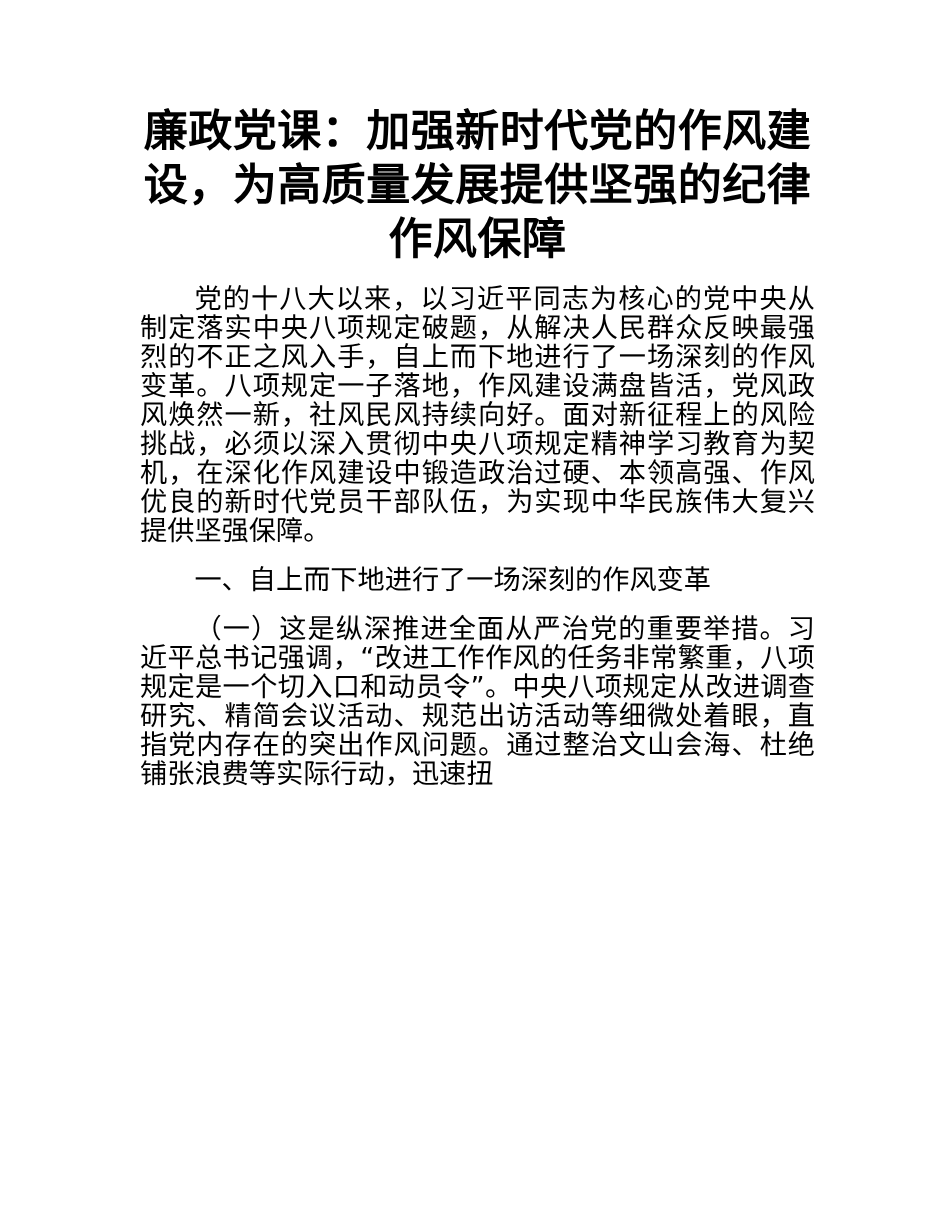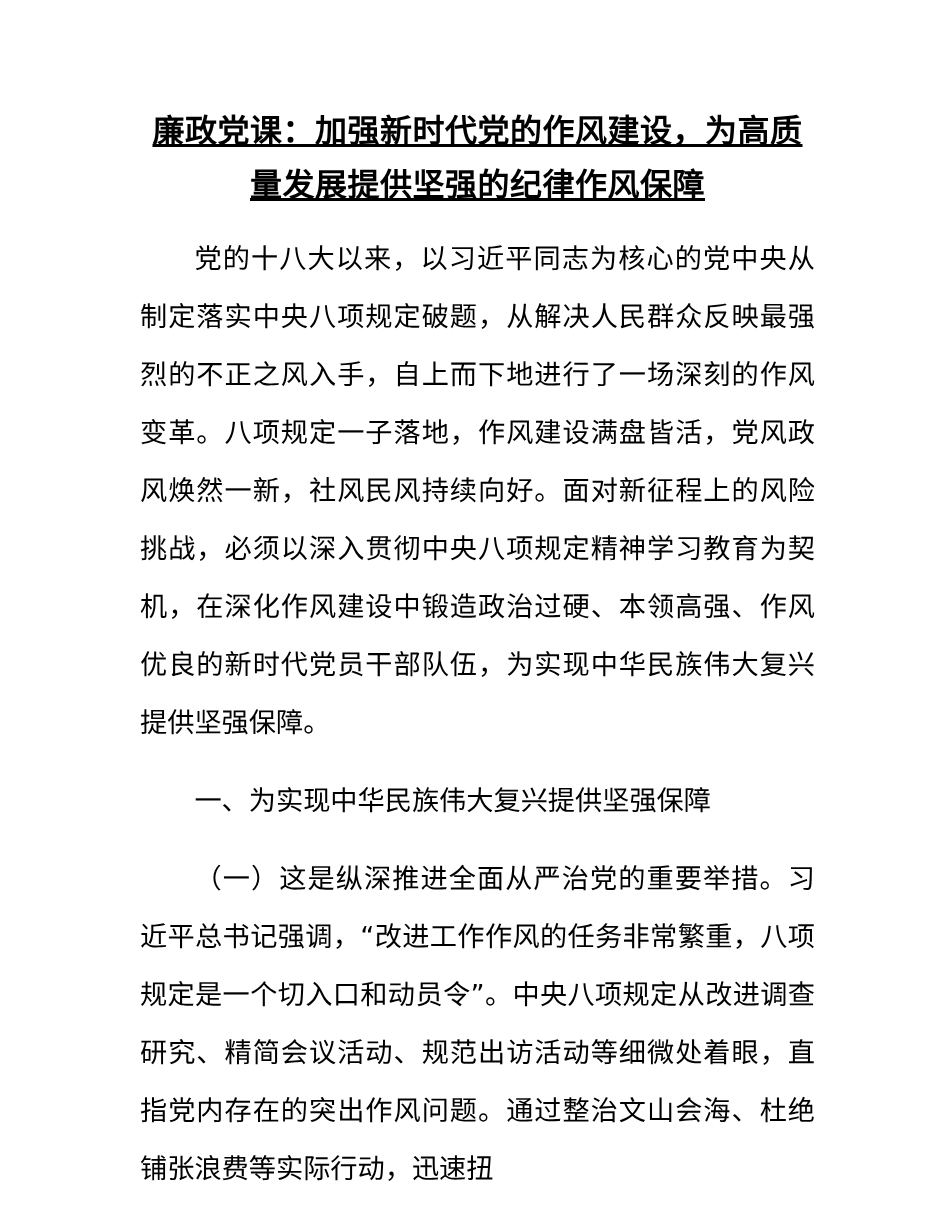--- a/index.html
+++ b/index.html
@@ -20,35 +20,34 @@
   .page {
     position: relative;
     width: 950px;
     height: 1230px;
     background: #ffffff;
     box-sizing: border-box;
     padding: 104px 135px 0 140px;
   }
 
   .doc-title {
-    font-size: 32px;
+    font-size: 44px;
     font-weight: 700;
     line-height: 54px;
     text-align: center;
     letter-spacing: 0.5px;
     margin: 0 0 18px 0;
     padding: 0 2px;
     word-break: break-all;
-    text-decoration: underline;
   }
 
   .body-block {
     font-size: 27.2px;
     font-weight: 400;
-    line-height: 58px;
+    line-height: 29px;
     text-align: justify;
     text-justify: inter-ideograph;
     text-align-last: left;
     letter-spacing: 0px;
     margin: 0 0 20px 0;
     text-indent: 2em;
     word-break: break-all;
     hyphens: none;
   }
 
@@ -64,18 +63,18 @@
 </style>
 </head>
 <body>
 
 <div class="page">
 
   <h1 class="doc-title">廉政党课：加强新时代党的作风建设，为高质量发展提供坚强的纪律作风保障</h1>
 
   <p class="body-block">党的十八大以来，以习近平同志为核心的党中央从制定落实中央八项规定破题，从解决人民群众反映最强烈的不正之风入手，自上而下地进行了一场深刻的作风变革。八项规定一子落地，作风建设满盘皆活，党风政风焕然一新，社风民风持续向好。面对新征程上的风险挑战，必须以深入贯彻中央八项规定精神学习教育为契机，在深化作风建设中锻造政治过硬、本领高强、作风优良的新时代党员干部队伍，为实现中华民族伟大复兴提供坚强保障。</p>
 
-  <p class="body-block section-heading">一、为实现中华民族伟大复兴提供坚强保障</p>
+  <p class="body-block section-heading">一、自上而下地进行了一场深刻的作风变革</p>
 
 
   <p class="body-block">（一）这是纵深推进全面从严治党的重要举措。习近平总书记强调，“改进工作作风的任务非常繁重，八项规定是一个切入口和动员令”。中央八项规定从改进调查研究、精简会议活动、规范出访活动等细微处着眼，直指党内存在的突出作风问题。通过整治文山会海、杜绝铺张浪费等实际行动，迅速扭</p>
 
 </div>
 
 </body></html>

